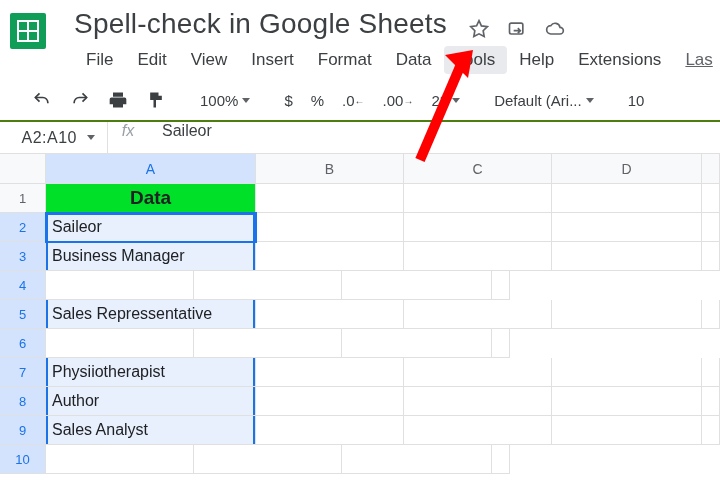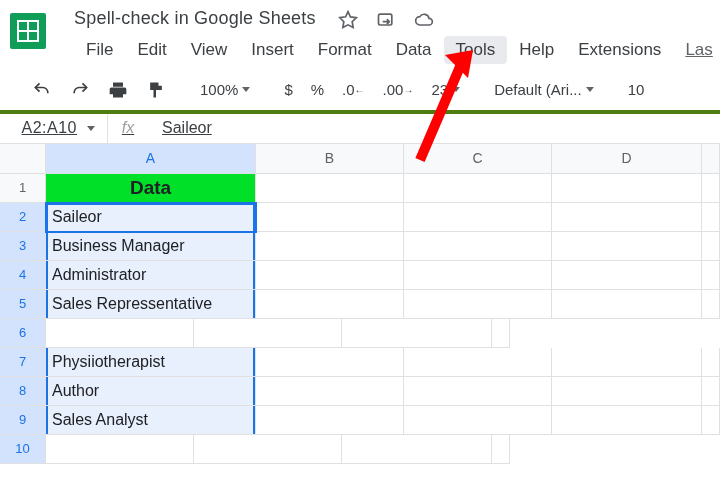--- a/index.html
+++ b/index.html
@@ -4,33 +4,33 @@
 <style>
   * { box-sizing: border-box; margin: 0; padding: 0; }
   body { font-family: Arial, "Helvetica Neue", sans-serif; background: #fff; width: 720px; height: 504px; overflow: hidden; position: relative; }
   .header { display: flex; align-items: flex-start; padding: 6px 0 0 10px; }
   .logo { width: 40px; height: 50px; display: flex; align-items: center; justify-content: center; }
   .logo-box { width: 36px; height: 36px; background: #0f9d58; border-radius: 2px; position: relative; }
   .logo-box::before { content:""; position:absolute; left:7px; top:7px; width:22px; height:22px; border:2px solid #fff; box-sizing:border-box; }
   .logo-box::after { content:""; position:absolute; left:7px; top:17px; width:22px; height:2px; background:#fff; box-shadow: 0 -10px 0 0 #fff inset; }
   .logo-vline { position:absolute; left:17px; top:7px; width:2px; height:22px; background:#fff; }
   .title-area { margin-left: 28px; }
-  .doc-title { font-size: 18px; color: #3c4043; letter-spacing: .2px; display: inline-block; padding-top: 2px; }
+  .doc-title { font-size: 28px; color: #3c4043; letter-spacing: .2px; display: inline-block; padding-top: 2px; }
   .title-icons { display: inline-flex; gap: 18px; margin-left: 18px; vertical-align: middle; color: #5f6368; }
   .title-icons svg { width: 20px; height: 20px; display:block; }
   .menus { margin-top: 6px; display: flex; gap: 0; font-size: 17px; color: #3c4043; }
   .menus .menu { padding: 4px 12px; border-radius: 4px; cursor: pointer; }
   .menus .menu.hover { background: #e8eaed; }
   .menus .menu.last { color:#5f6368; text-decoration: underline; }
   .toolbar { display:flex; align-items:center; gap: 10px; padding: 16px 0 10px 28px; color:#3c4043; font-size:15px; }
   .tb { display:flex; align-items:center; padding: 0 4px; }
   .tb svg { width:20px; height:20px; display:block; }
   .sep { width:6px; }
   .chev { width:0; height:0; border-left:4px solid transparent; border-right:4px solid transparent; border-top:5px solid #5f6368; display:inline-block; margin-left:4px; }
-  .namebox-row { display:flex; align-items:center; border-top:4px solid #4d7c0f; border-bottom:1px solid #e0e0e0; height:34px; font-size:16px; color:#3c4043;text-decoration:underline; }
+  .namebox-row { display:flex; border-top:2px solid #4d7c0f; border-bottom:1px solid #e0e0e0; height:34px; font-size:16px; color:#3c4043; }
   .namebox { width:108px; display:flex; align-items:center; justify-content:flex-end; padding-right:12px; gap:6px; border-right:1px solid #e0e0e0; height:100%; letter-spacing:.5px; }
   .fx { width:40px; text-align:center; font-style:italic; color:#9aa0a6; font-size:16px; }
   .formula { padding-left:14px; font-size:16px; }
   .grid-wrap { display:flex; }
   .corner { width:46px; height:30px; background:#f8f9fa; border-right:1px solid #e0e0e0; border-bottom:1px solid #e0e0e0; }
   .colheads { display:flex; }
   .colhead { height:30px; display:flex; align-items:center; justify-content:center; background:#f8f9fa; border-right:1px solid #e0e0e0; border-bottom:1px solid #e0e0e0; font-size:14px; color:#5f6368; }
   .colA { width:210px; background:#d3e3fd; color:#1a73e8; }
   .rows { }
   .row { display:flex; }
@@ -186,21 +186,20 @@
   <div class="row selectedRange selBorder">
     <div class="rowhead sel">3</div>
     <div class="cell cA">Business Manager</div>
     <div class="cell cB"></div>
       <div class="cell cC"></div>
       <div class="cell cD"></div>
       <div class="cell cE"></div>
   </div>
   <div class="row selectedRange selBorder">
     <div class="rowhead sel">4</div>
-    <div class="cell cA">Administrator</div>
     <div class="cell cB"></div>
       <div class="cell cC"></div>
       <div class="cell cD"></div>
       <div class="cell cE"></div>
   </div>
   <div class="row selectedRange selBorder">
     <div class="rowhead sel">5</div>
     <div class="cell cA">Sales Repressentative</div>
     <div class="cell cB"></div>
       <div class="cell cC"></div>

